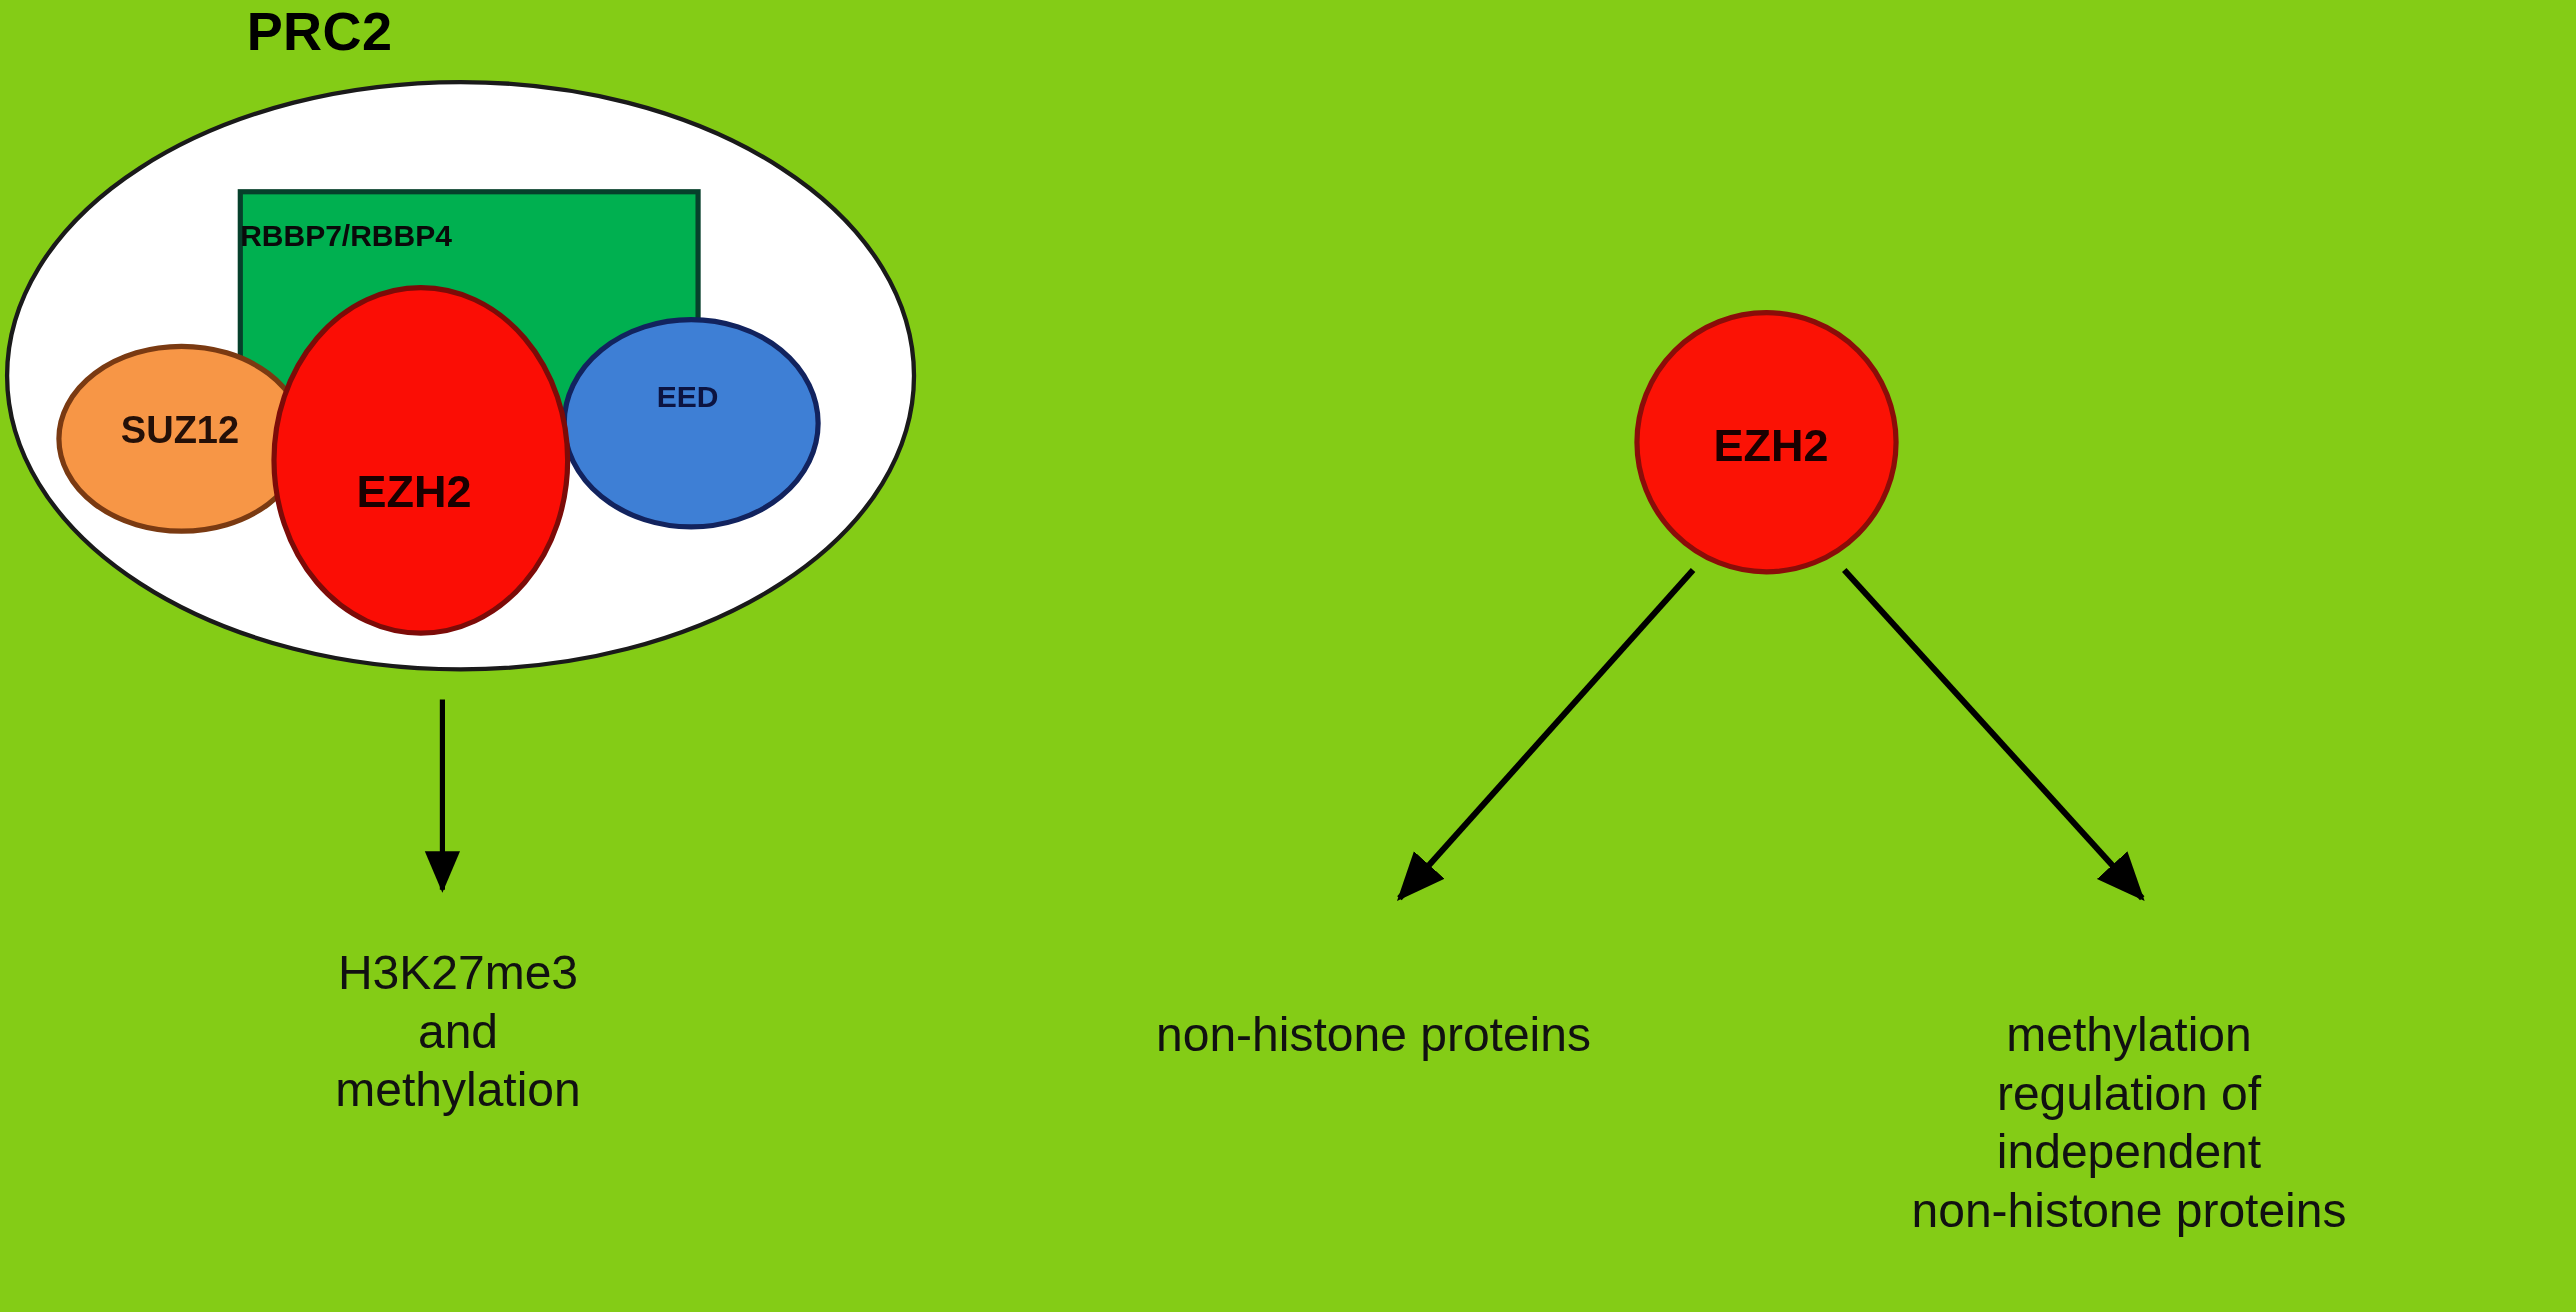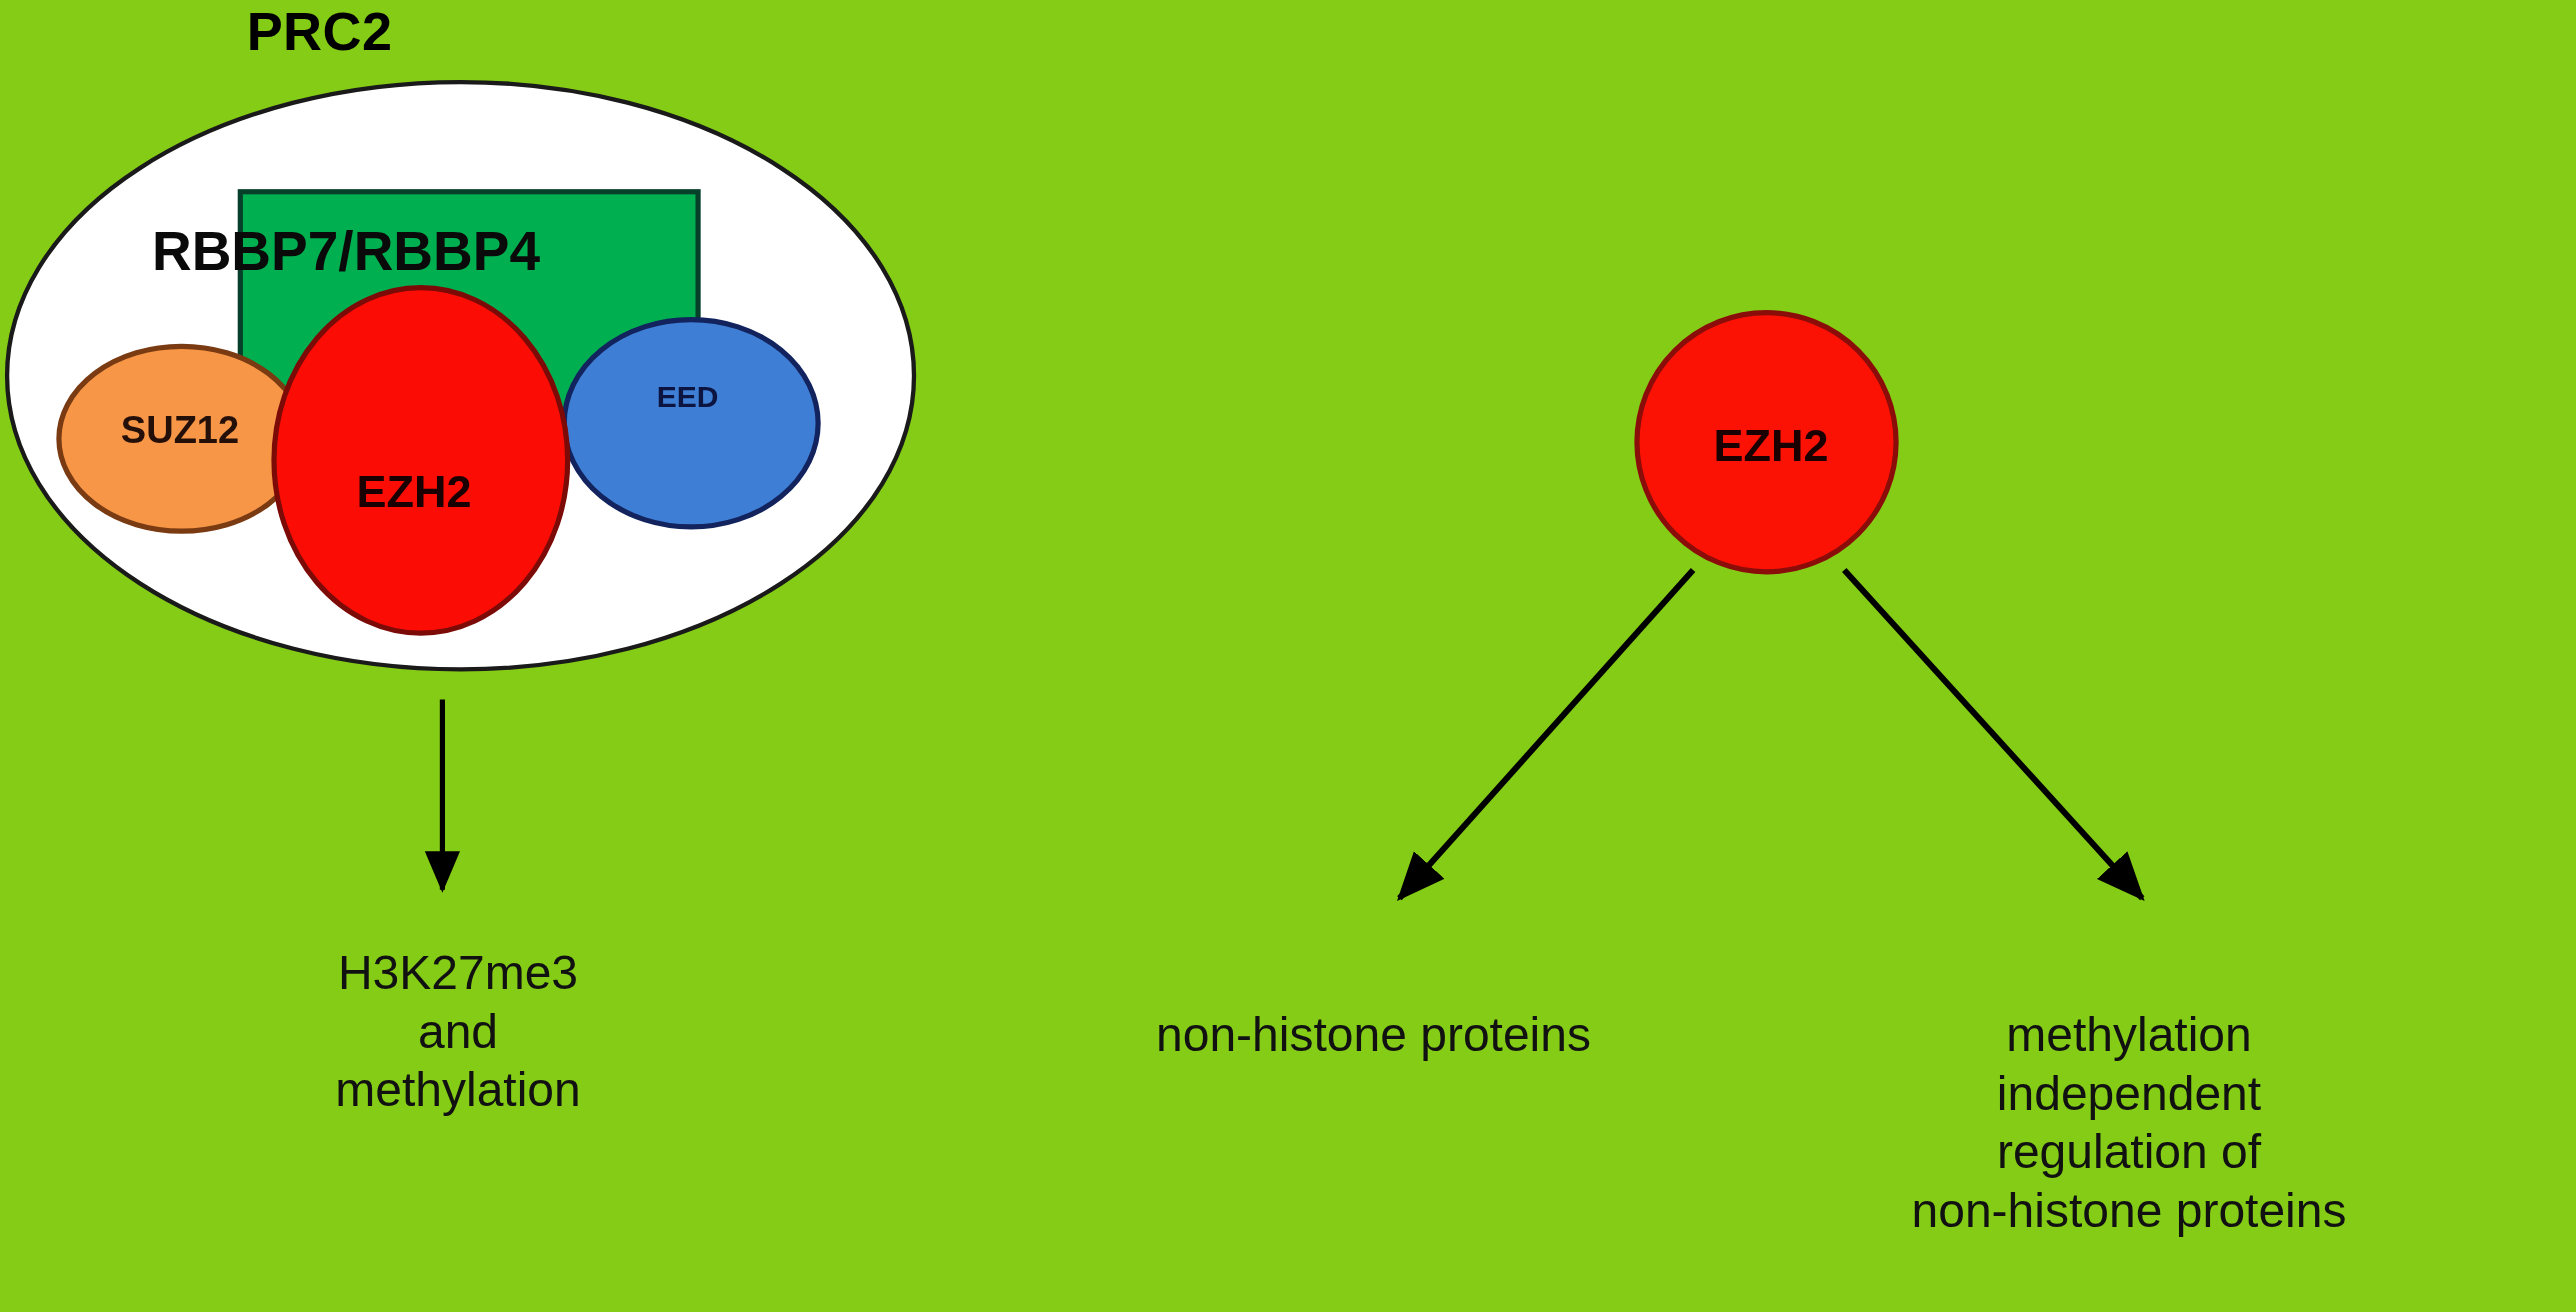--- a/index.html
+++ b/index.html
@@ -49,21 +49,21 @@
     width: 363px;
     font-size: 54px;
     letter-spacing: 0.4px;
   }
 
   
   #label-rbbp {
     left: 130px;
     top: 219px;
     width: 432px;
-    font-size: 55px;
+    font-size: 30px;
     color: #0a0a0a;
   }
   #label-suz12 {
     left: 59px;
     top: 409px;
     width: 242px;
     font-size: 38px;
     color: #241008;
   }
   #label-eed {
@@ -157,19 +157,19 @@
     <div>and</div>
     <div>methylation</div>
   </div>
 
   <div class="text-block" id="text-mid">
     <div>non-histone proteins</div>
   </div>
 
   <div class="text-block" id="text-right">
     <div>methylation</div>
+    <div>regulation of</div>
     <div>independent</div>
-    <div>regulation of</div>
     <div>non-histone proteins</div>
   </div>
 
 </div>
 
 
 </body></html>

